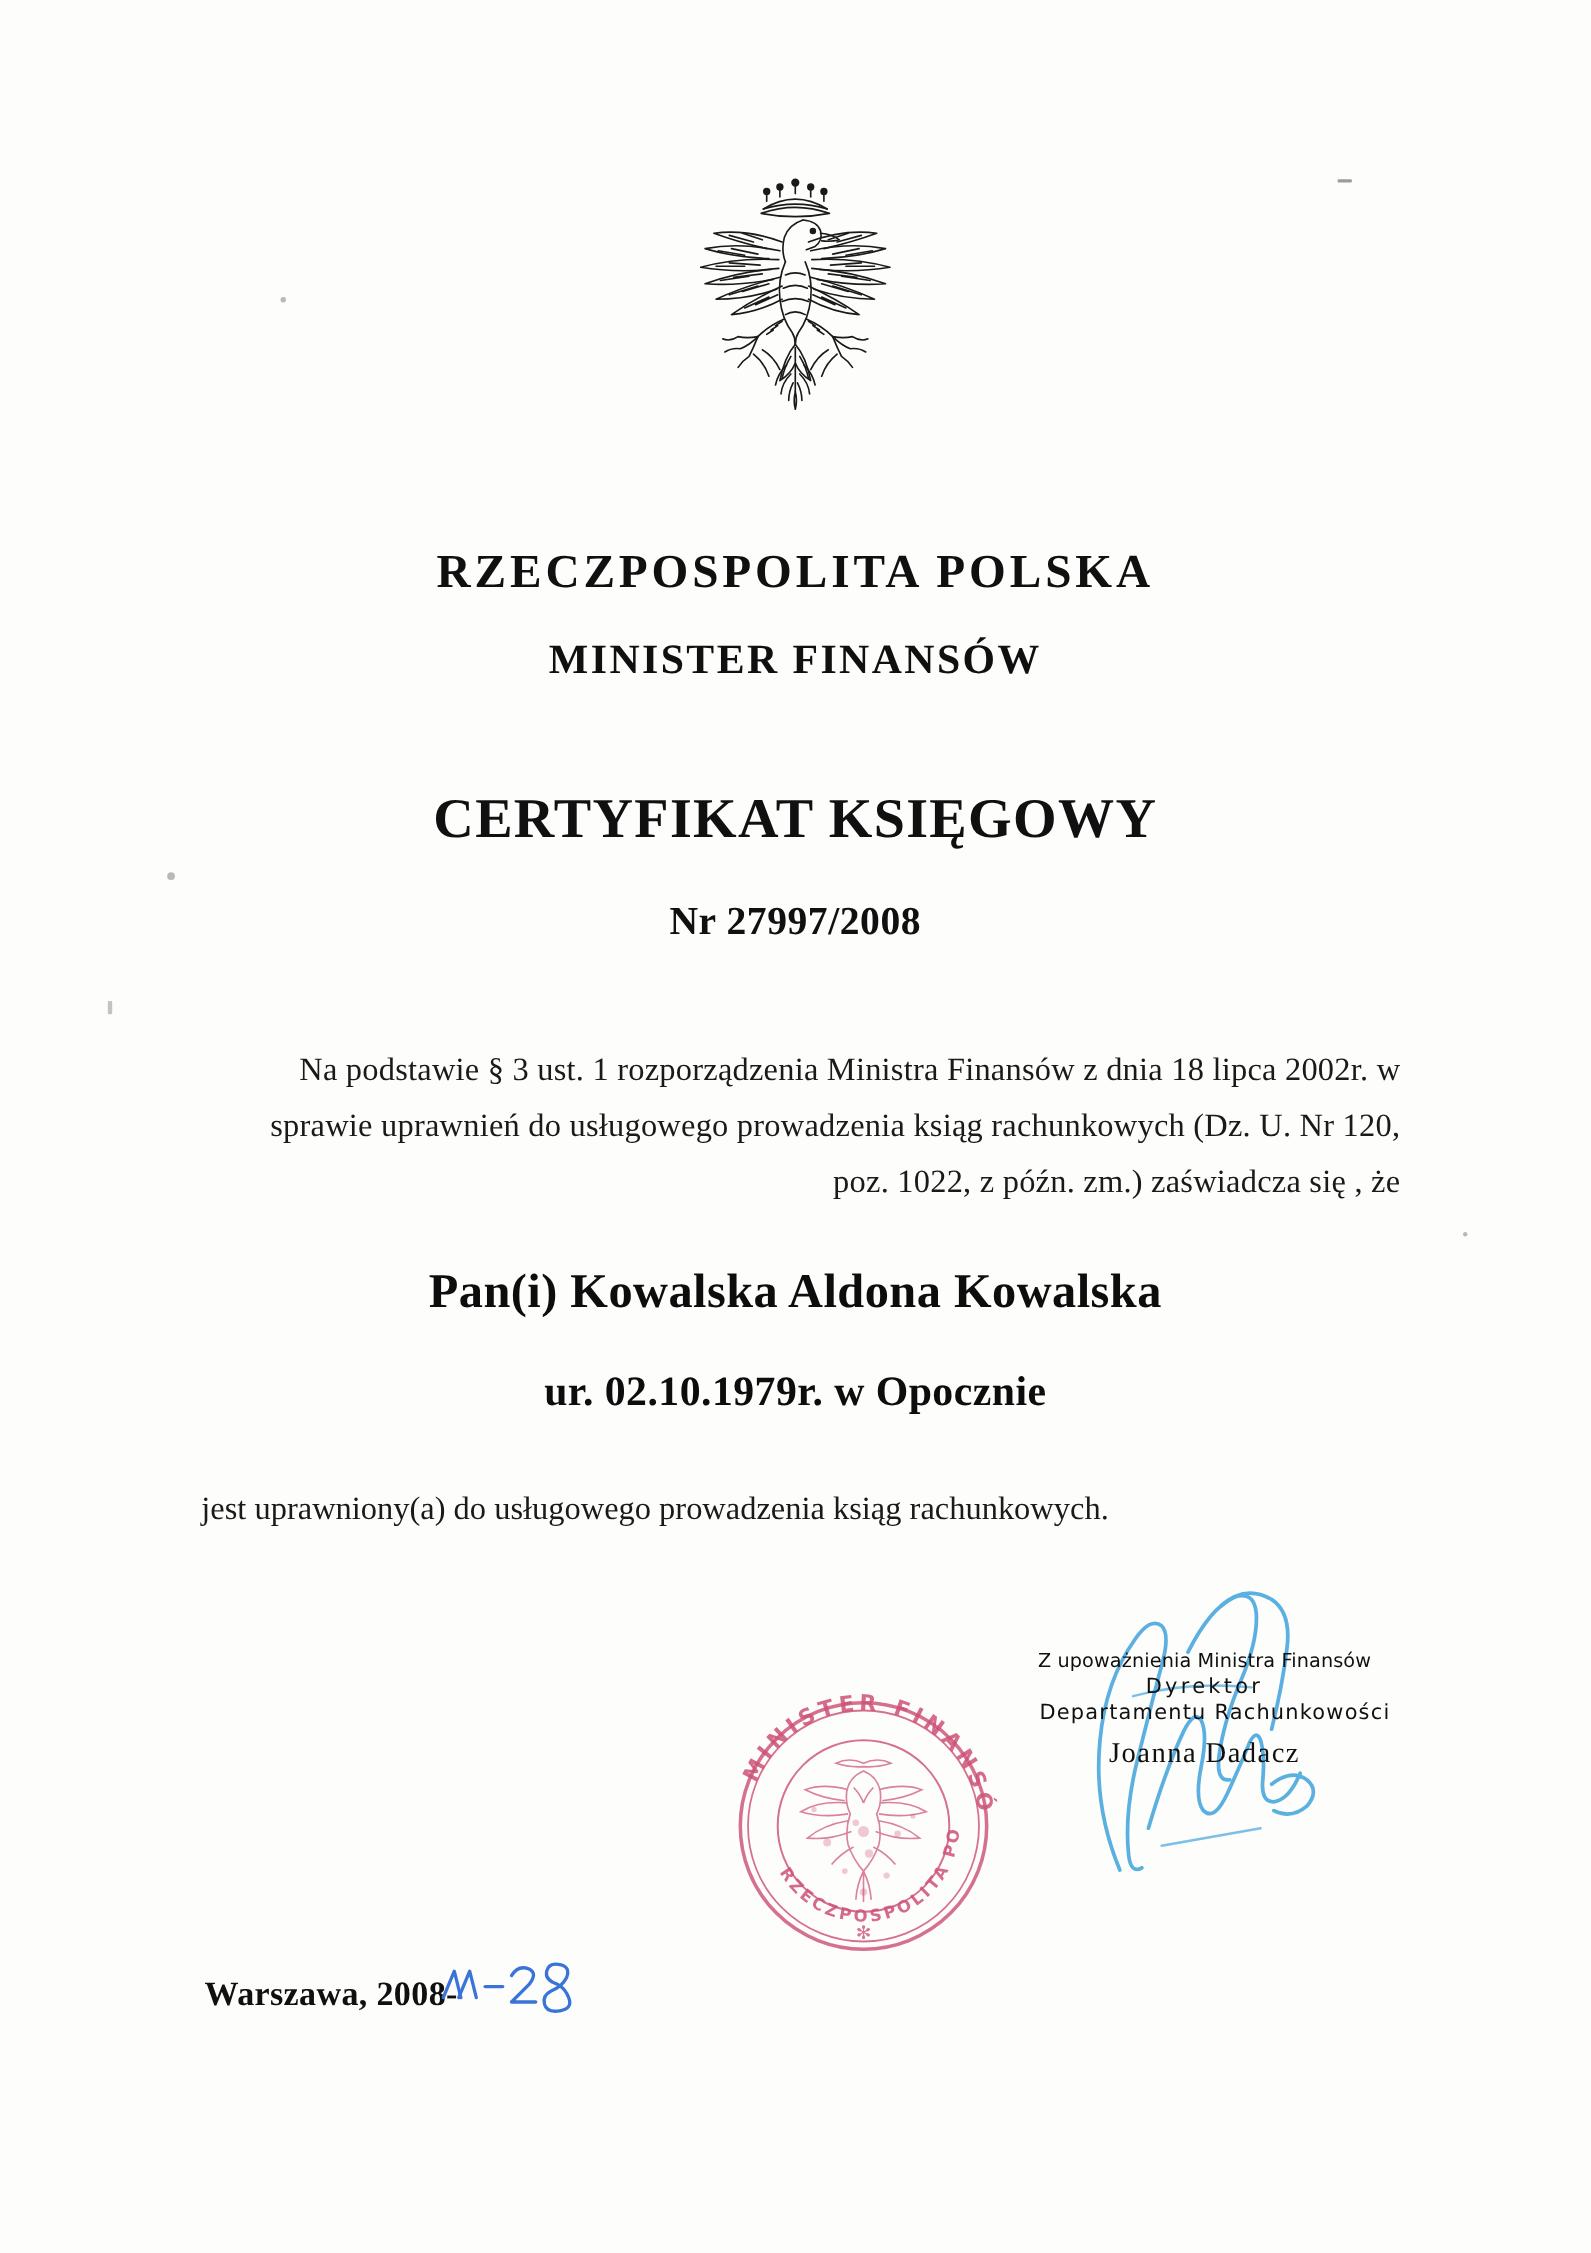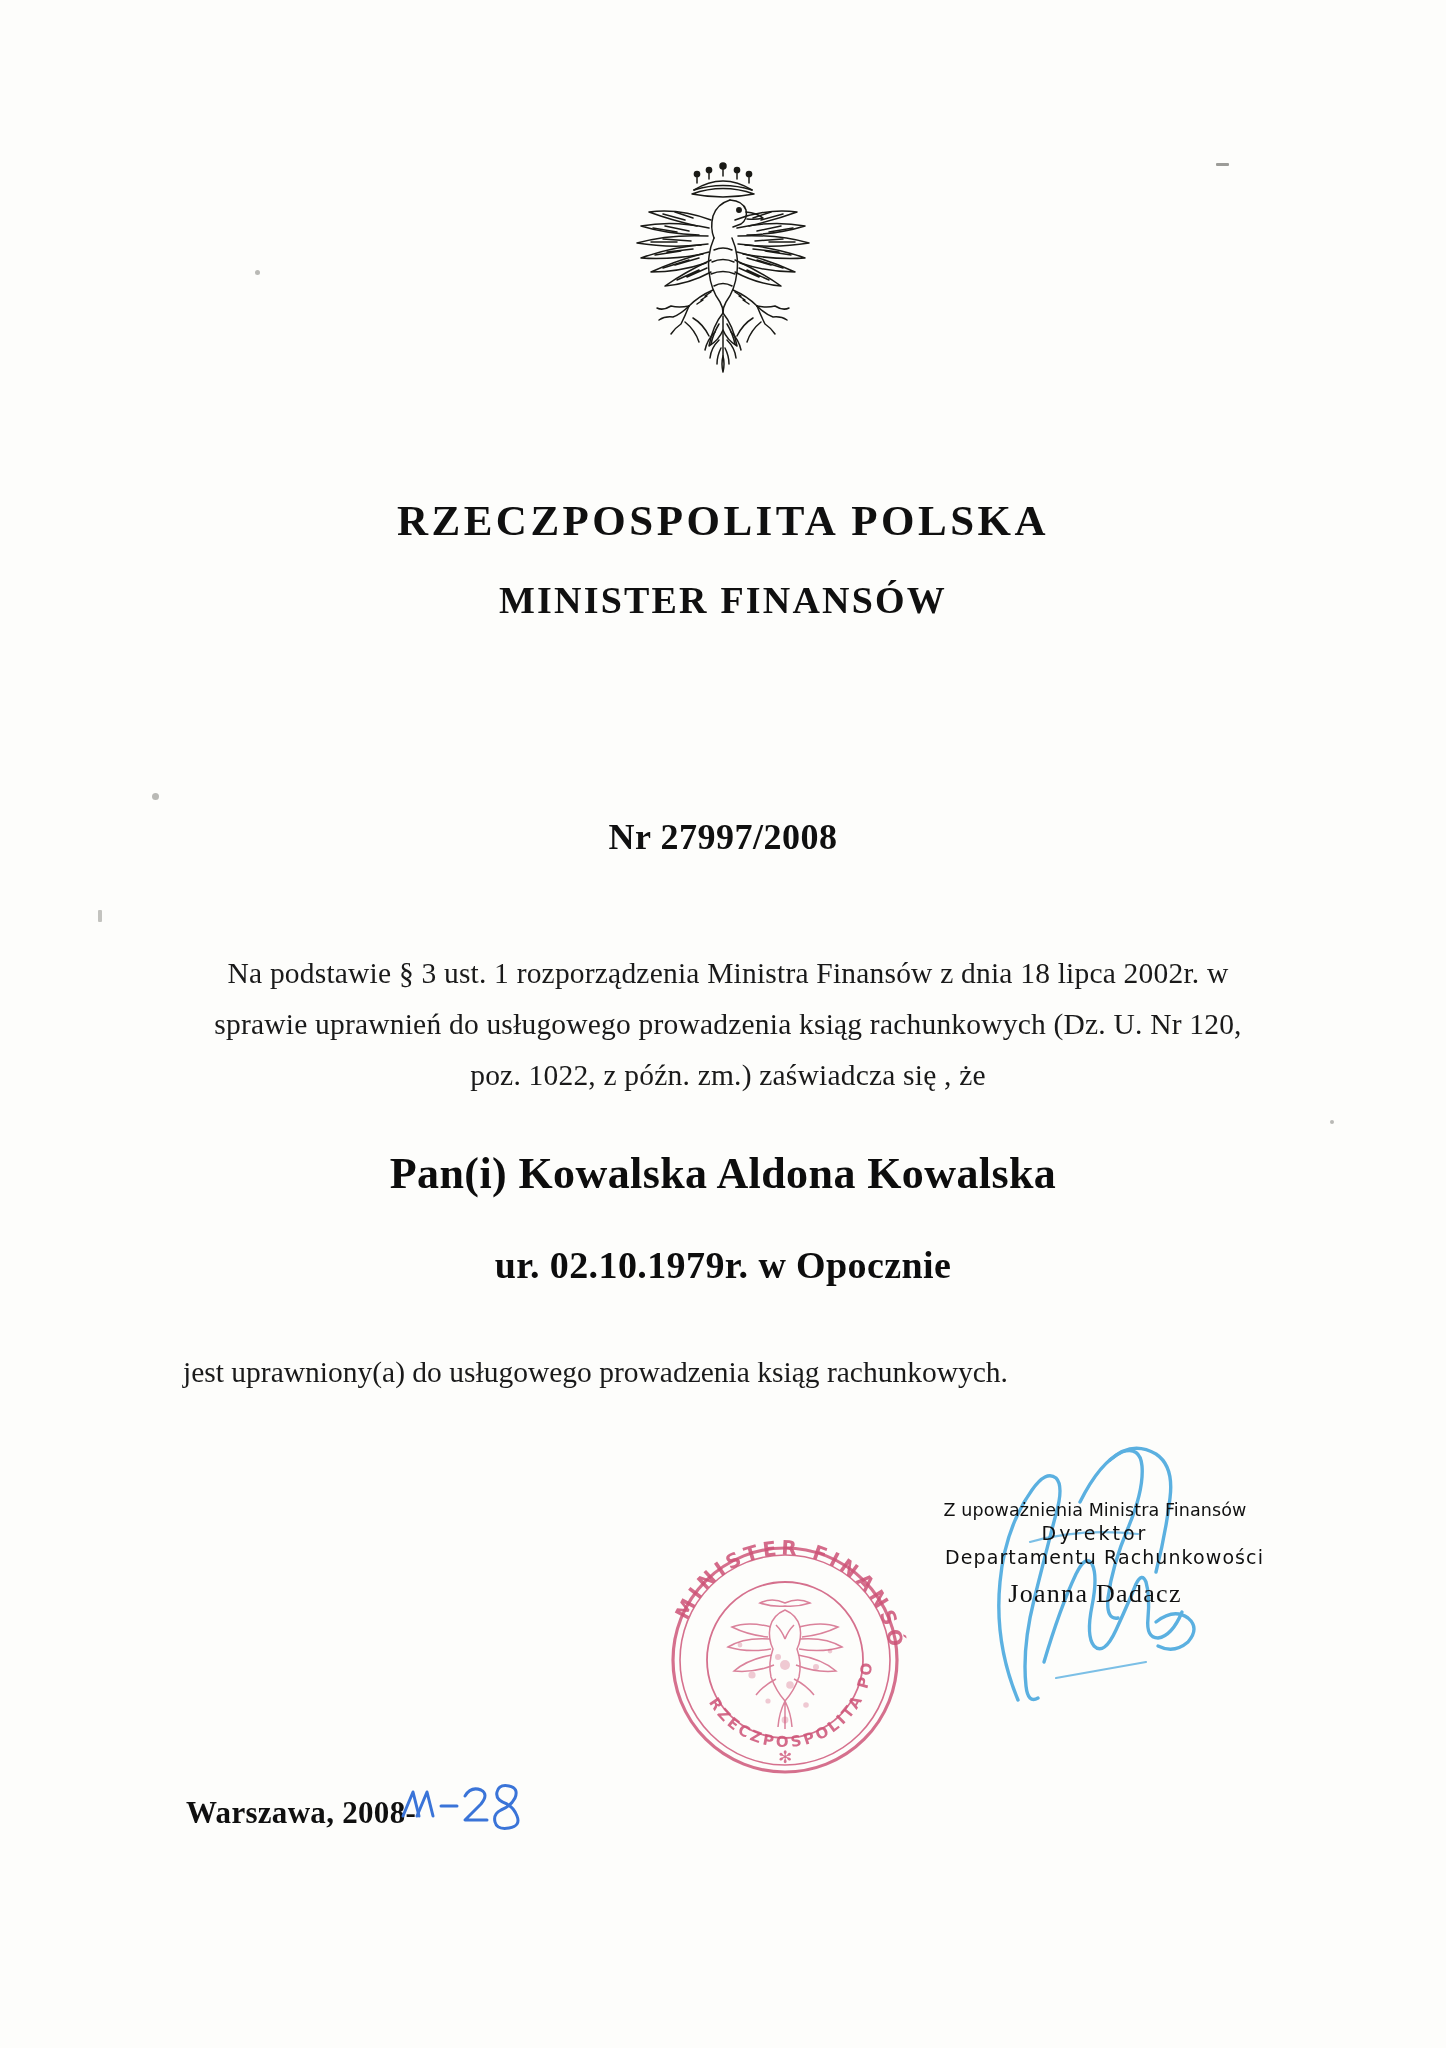--- a/index.html
+++ b/index.html
@@ -71,21 +71,21 @@
 
   
   #body-para {
     position: absolute;
     left: 183px;
     top: 948px;
     width: 1090px;
     font-size: 29.5px;
     line-height: 51px;
     color: #1a1a1a;
-    text-align: center;
+    text-align: right;
     letter-spacing: 0.2px;
   }
   #body-para .ln { display: block; white-space: nowrap; }
 
   
   #recipient-name {
     position: absolute;
     left: 0;
     top: 1148px;
     width: 100%;
@@ -270,20 +270,21 @@
                  M148 146 L142 142 M152 150 L146 146 M156 154 L150 150"></path>
 
         <path d="M100 168 Q110 174 116 186 M160 168 Q150 174 144 186"></path>
         <path d="M92 172 Q102 180 106 192 M168 172 Q158 180 154 192"></path>
       </g>
     </svg>
   </div>
 
   <div class="hdr-line" id="hdr-republic">RZECZPOSPOLITA POLSKA</div>
   <div class="hdr-line" id="hdr-minister">MINISTER FINANSÓW</div>
+  <div class="hdr-line" id="cert-title">CERTYFIKAT  KSIĘGOWY</div>
   <div class="hdr-line" id="cert-number">Nr 27997/2008</div>
 
   <div id="body-para">
     <span class="ln">Na podstawie § 3 ust. 1 rozporządzenia Ministra Finansów z dnia 18 lipca 2002r. w</span>
     <span class="ln">sprawie uprawnień do usługowego prowadzenia ksiąg rachunkowych (Dz. U. Nr 120,</span>
     <span class="ln">poz. 1022, z późn. zm.) zaświadcza się , że</span>
   </div>
 
   <div id="recipient-name">Pan(i)   Kowalska  Aldona  Kowalska</div>
   <div id="recipient-birth">ur.  02.10.1979r.  w  Opocznie</div>

